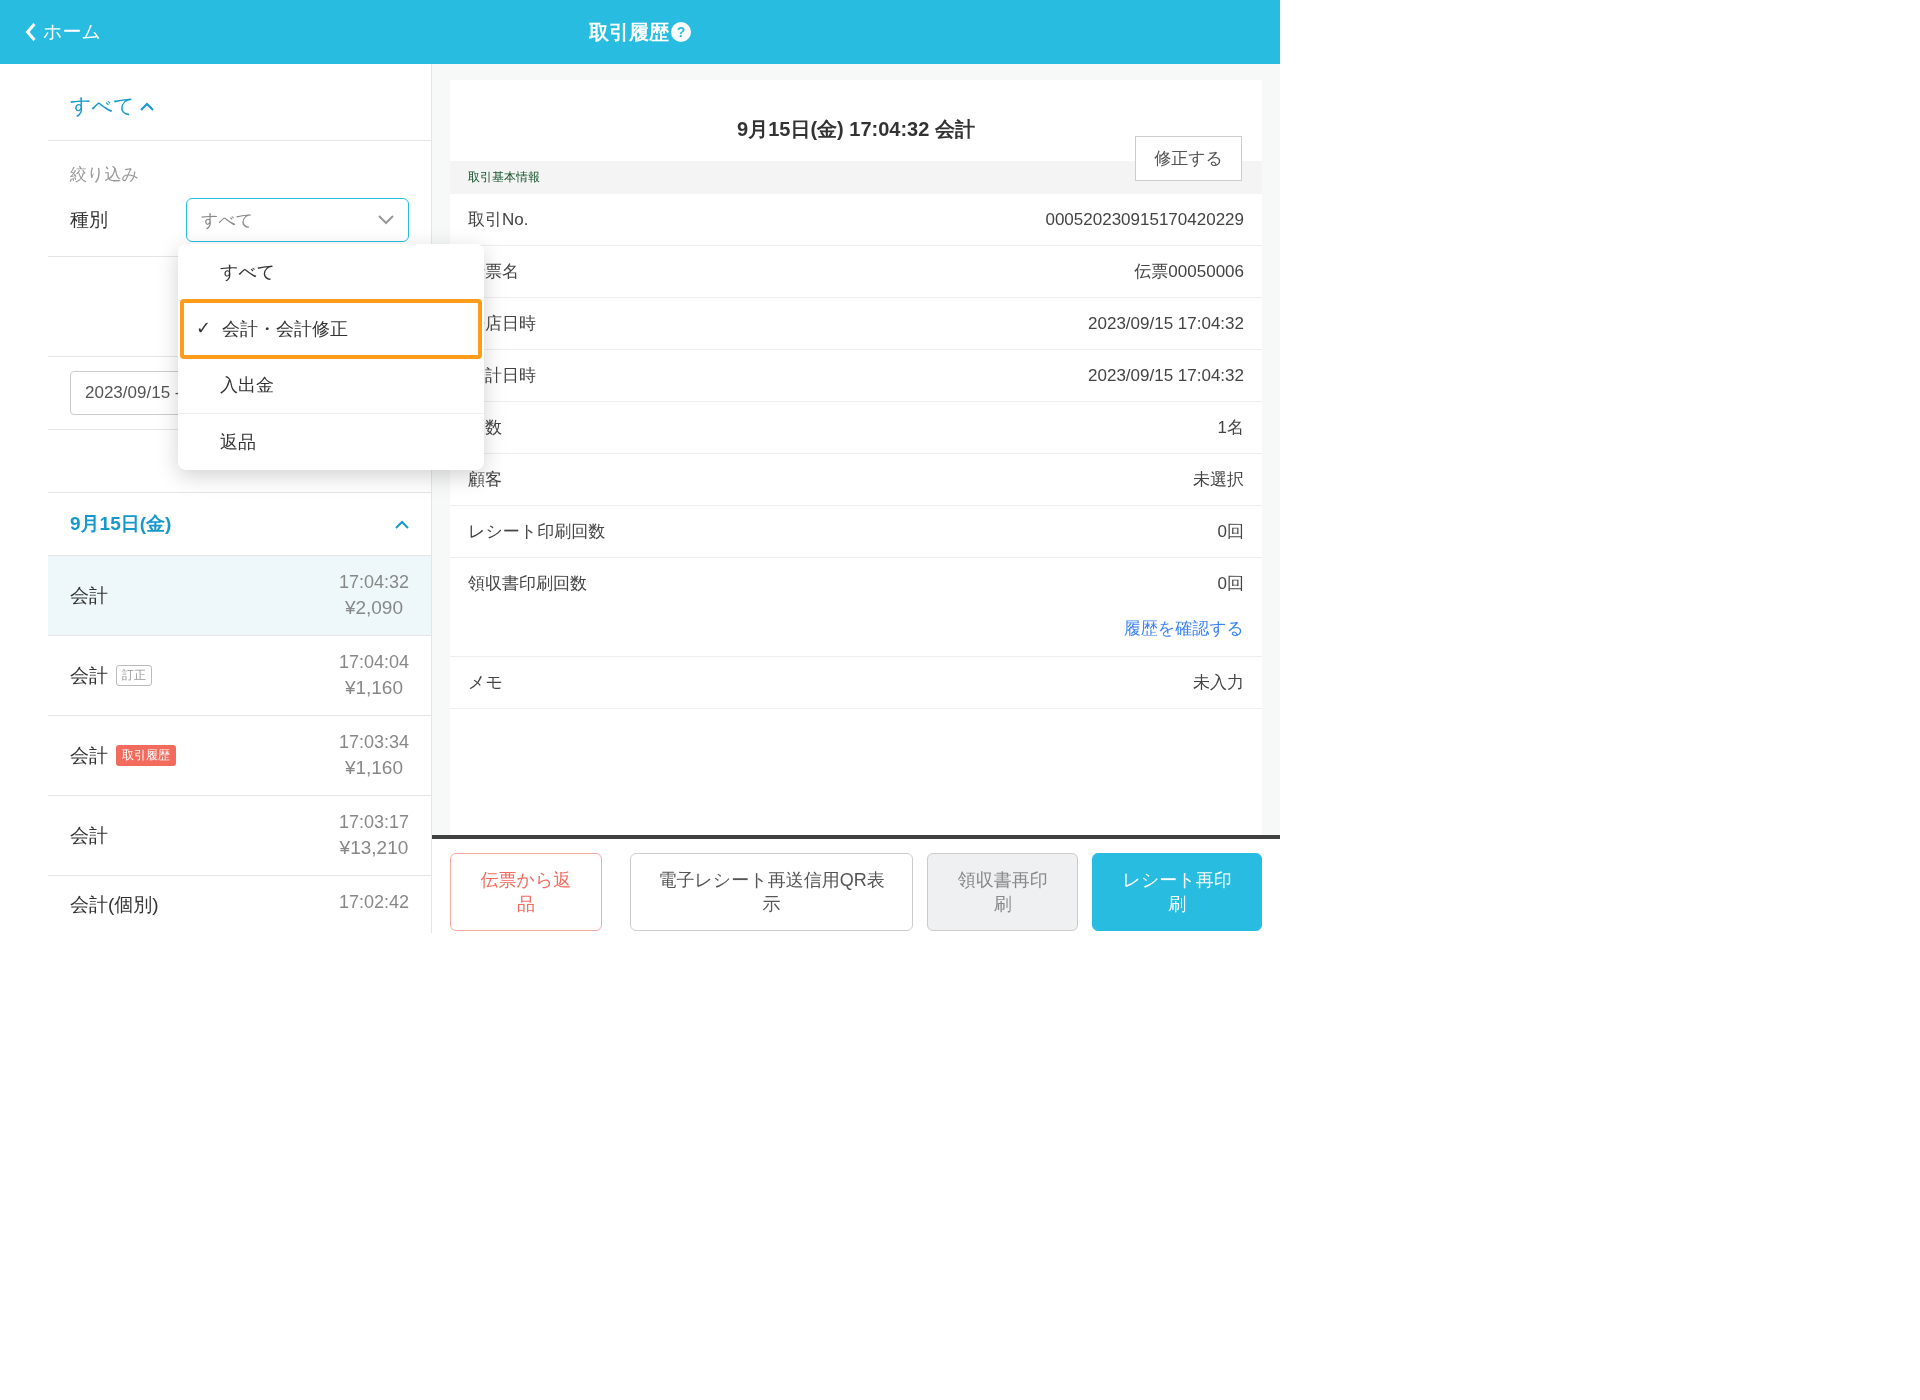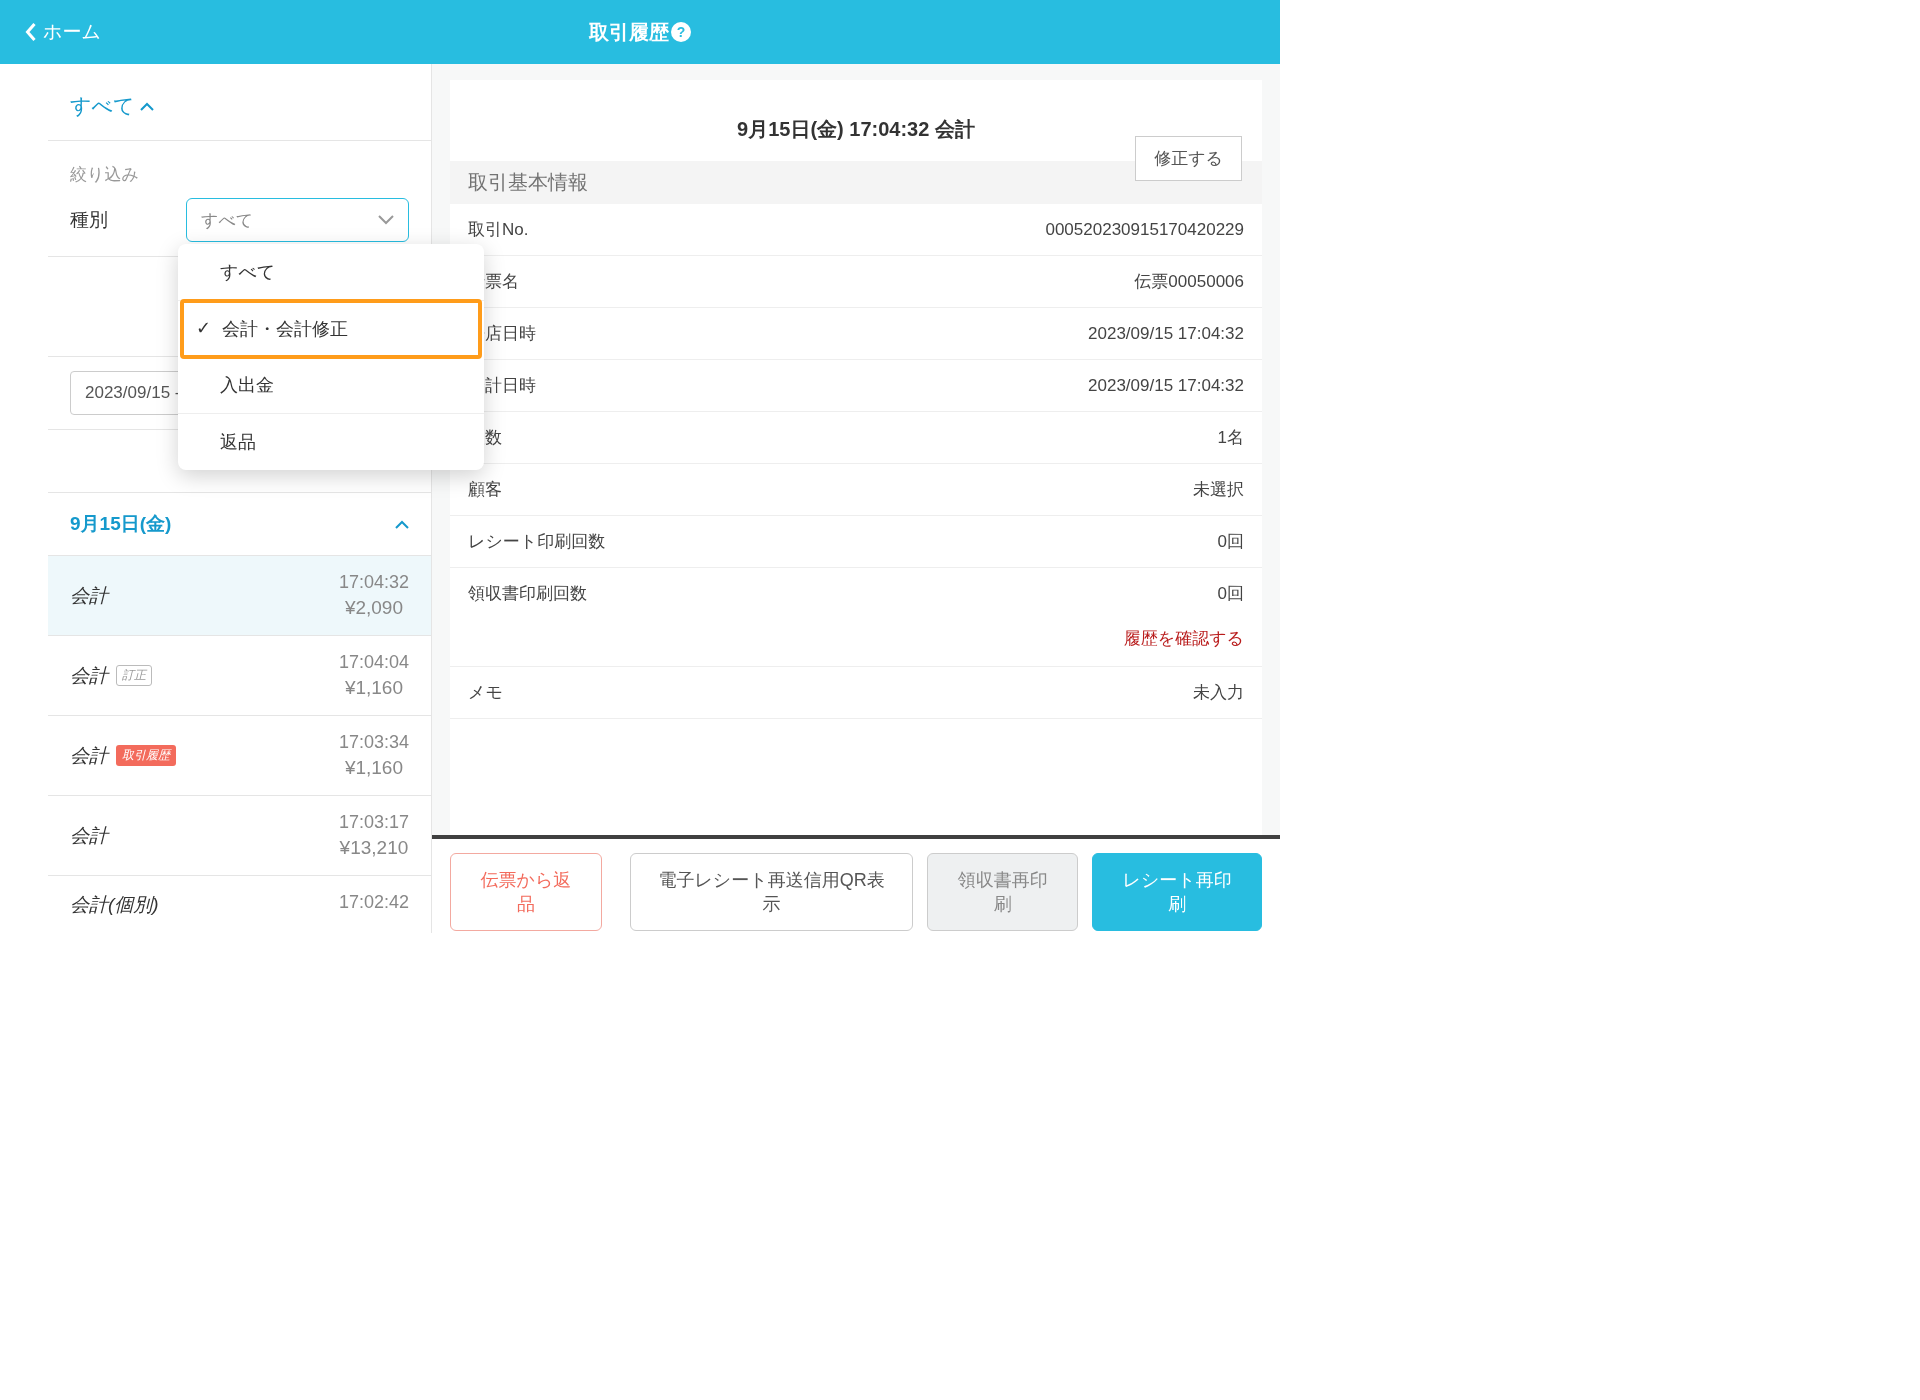--- a/index.html
+++ b/index.html
@@ -30,37 +30,37 @@
 .date-box { border: 1px solid #ccc; border-radius: 4px; height: 44px; display: flex; align-items: center; padding: 0 14px; font-size: 17px; color: #555; }
 
 .add-slip { text-align: right; padding: 18px 22px; border-bottom: 1px solid #e5e5e5; }
 .add-slip a { color: #1599cc; font-size: 19px; text-decoration: none; display: inline-flex; align-items: center; gap: 6px; }
 
 .date-header { padding: 18px 22px; font-size: 19px; font-weight: 600; color: #1599cc; display: flex; justify-content: space-between; align-items: center; border-bottom: 1px solid #e5e5e5; }
 .date-header svg { width: 14px; height: 9px; stroke: #1599cc; transform: rotate(180deg); }
 
 .tx-item { padding: 16px 22px; border-bottom: 1px solid #e5e5e5; display: flex; justify-content: space-between; }
 .tx-item.sel { background: #eef8fb; }
-.tx-left { font-size: 19px; color: #333; display: flex; align-items: center; gap: 8px; font-style: italic; }
+.tx-left { font-size: 19px; color: #333; display: flex; align-items: center; gap: 8px; }
 .tx-right { text-align: center; color: #888; font-size: 18px; }
 .tx-right .amt { margin-top: 4px; font-size: 19px; }
 .badge-edit { border: 1px solid #bbb; color: #999; font-size: 12px; padding: 1px 5px; border-radius: 3px; }
 .badge-del { background: #f36b5c; color: #fff; font-size: 12px; padding: 2px 6px; border-radius: 3px; }
 
 .detail-panel { margin: 16px 18px 0; background: #fff; flex: 1; overflow: hidden; }
 .detail-head { position: relative; text-align: center; padding: 36px 20px 18px; }
 .detail-head h2 { font-size: 20px; font-weight: 600; color: #333; }
 .edit-btn { position: absolute; right: 20px; top: 56px; border: 1px solid #ccc; background: #fff; border-radius: 0; padding: 10px 18px; font-size: 17px; color: #555; cursor: pointer; }
 .total-line { text-align: right; padding: 10px 24px 24px; font-size: 19px; color: #333; }
-.section-title { background: #f4f4f4; color: #737373; font-size: 20px; padding: 8px 18px; }
+.section-title { background: #f4f4f4; color: #14532d; font-size: 12px; padding: 8px 18px; }
 .kv-row { display: flex; justify-content: space-between; align-items: center; padding: 14px 18px; border-bottom: 1px solid #eee; font-size: 17px; }
 .kv-row .k { color: #444; }
 .kv-row .v { color: #444; }
 .history-link { text-align: right; padding: 8px 18px 16px; }
-.history-link a { color: #b91c1c; font-size: 17px; text-decoration: none; }
+.history-link a { color: #3b82f6; font-size: 17px; text-decoration: none; }
 
 .footer-bar { background: #fff; border-top: 4px solid #404040; padding: 14px 18px; display: flex; gap: 14px; justify-content: flex-start; }
 .fb { border: 1px solid #ccc; border-radius: 6px; background: #fff; padding: 14px 22px; font-size: 18px; color: #555; cursor: pointer; }
 .fb.return { color: #f36b5c; border-color: #f3a9a0; }
 .fb.primary { background: #28bde0; color: #fff; border-color: #28bde0; }
 .fb.disabled { background: #eef0f1; color: #888; }
 
 .dropdown { position: absolute; left: 130px; top: 180px; width: 306px; background: #fff; border-radius: 8px; box-shadow: 0 6px 22px rgba(0,0,0,0.18); z-index: 50; overflow: hidden; }
 .dd-item { padding: 16px 18px 16px 42px; font-size: 18px; color: #333; border-bottom: 1px solid #eee; position: relative; cursor: pointer; }
 .dd-item:last-child { border-bottom: none; }

